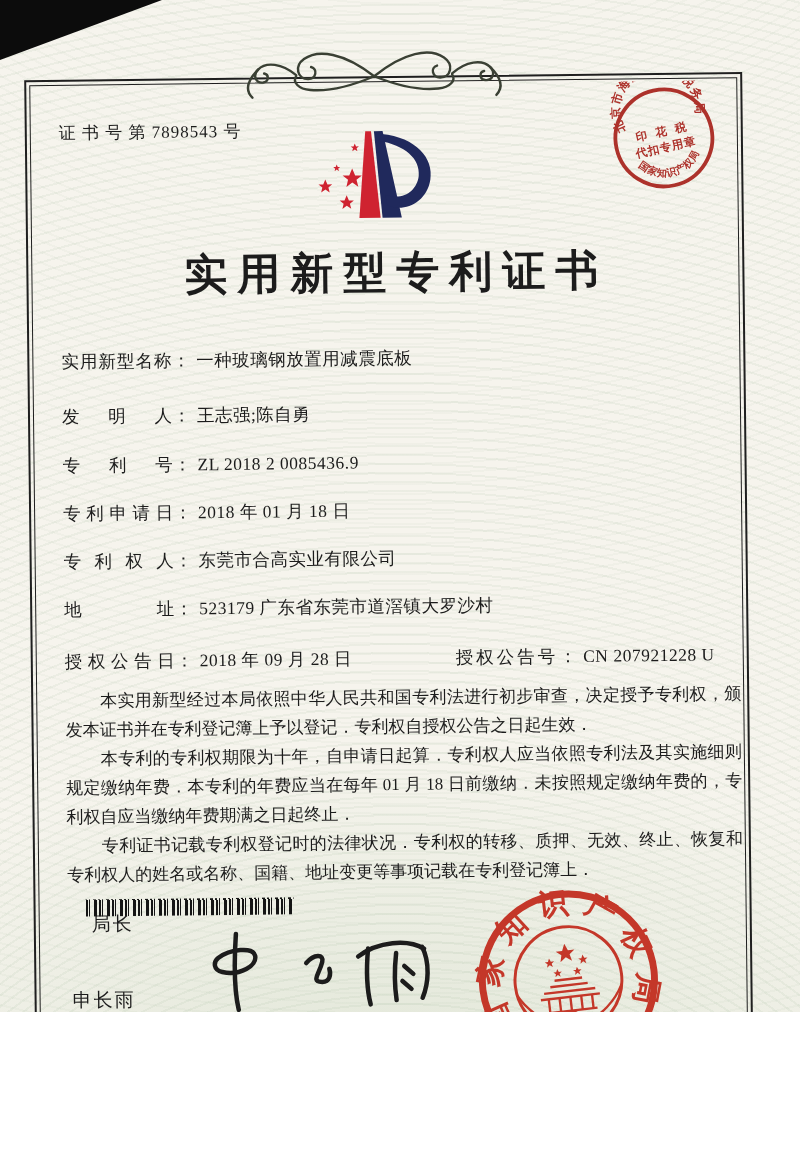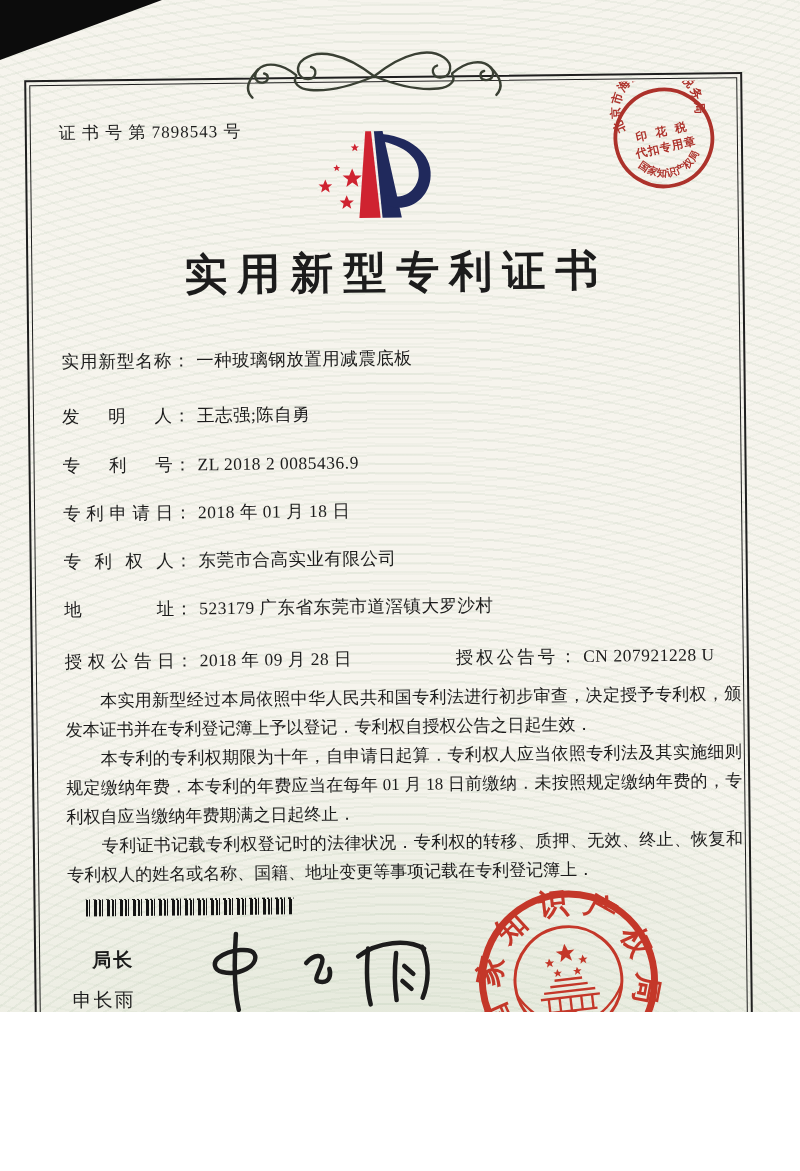--- a/index.html
+++ b/index.html
@@ -26,21 +26,21 @@
   .fcolon{display:inline-block;margin:0 2px 0 1px;}
   .fvalue{letter-spacing:.5px;}
   .row2{left:455px;font-size:17.5px;white-space:nowrap;}
   .flabel2{letter-spacing:3px;}
   .paras{left:64px;top:683px;width:676px;}
   .paras p{margin:0;font-size:17px;line-height:29px;text-align:justify;text-indent:2.05em;}
   .barcode{left:82px;top:896px;width:208px;height:17px;
     background:
       repeating-linear-gradient(90deg,#151515 0 2px,rgba(0,0,0,0) 2px 3.5px,#151515 3.5px 4.5px,rgba(0,0,0,0) 4.5px 8px,#151515 8px 11px,rgba(0,0,0,0) 11px 13px);}
   .signer{font-family:"Liberation Sans","DejaVu Sans",sans-serif;font-size:19px;letter-spacing:2px;}
-  .signer-title{left:88px;top:944px;font-weight:bold;}
+  .signer-title{left:88px;top:908px;}
   .signer-name{left:68px;top:984px;}
   .seal-date{left:489px;top:1026px;width:170px;font-size:17.5px;letter-spacing:1px;
     transform:rotate(-3.5deg);color:#111;z-index:4;}
   .footer{left:30px;top:1082px;width:690px;text-align:center;font-size:15.5px;letter-spacing:1px;}
   svg{display:block;}
   .seal-svg{opacity:.93;}
 </style>
 </head>
 <body>
 

